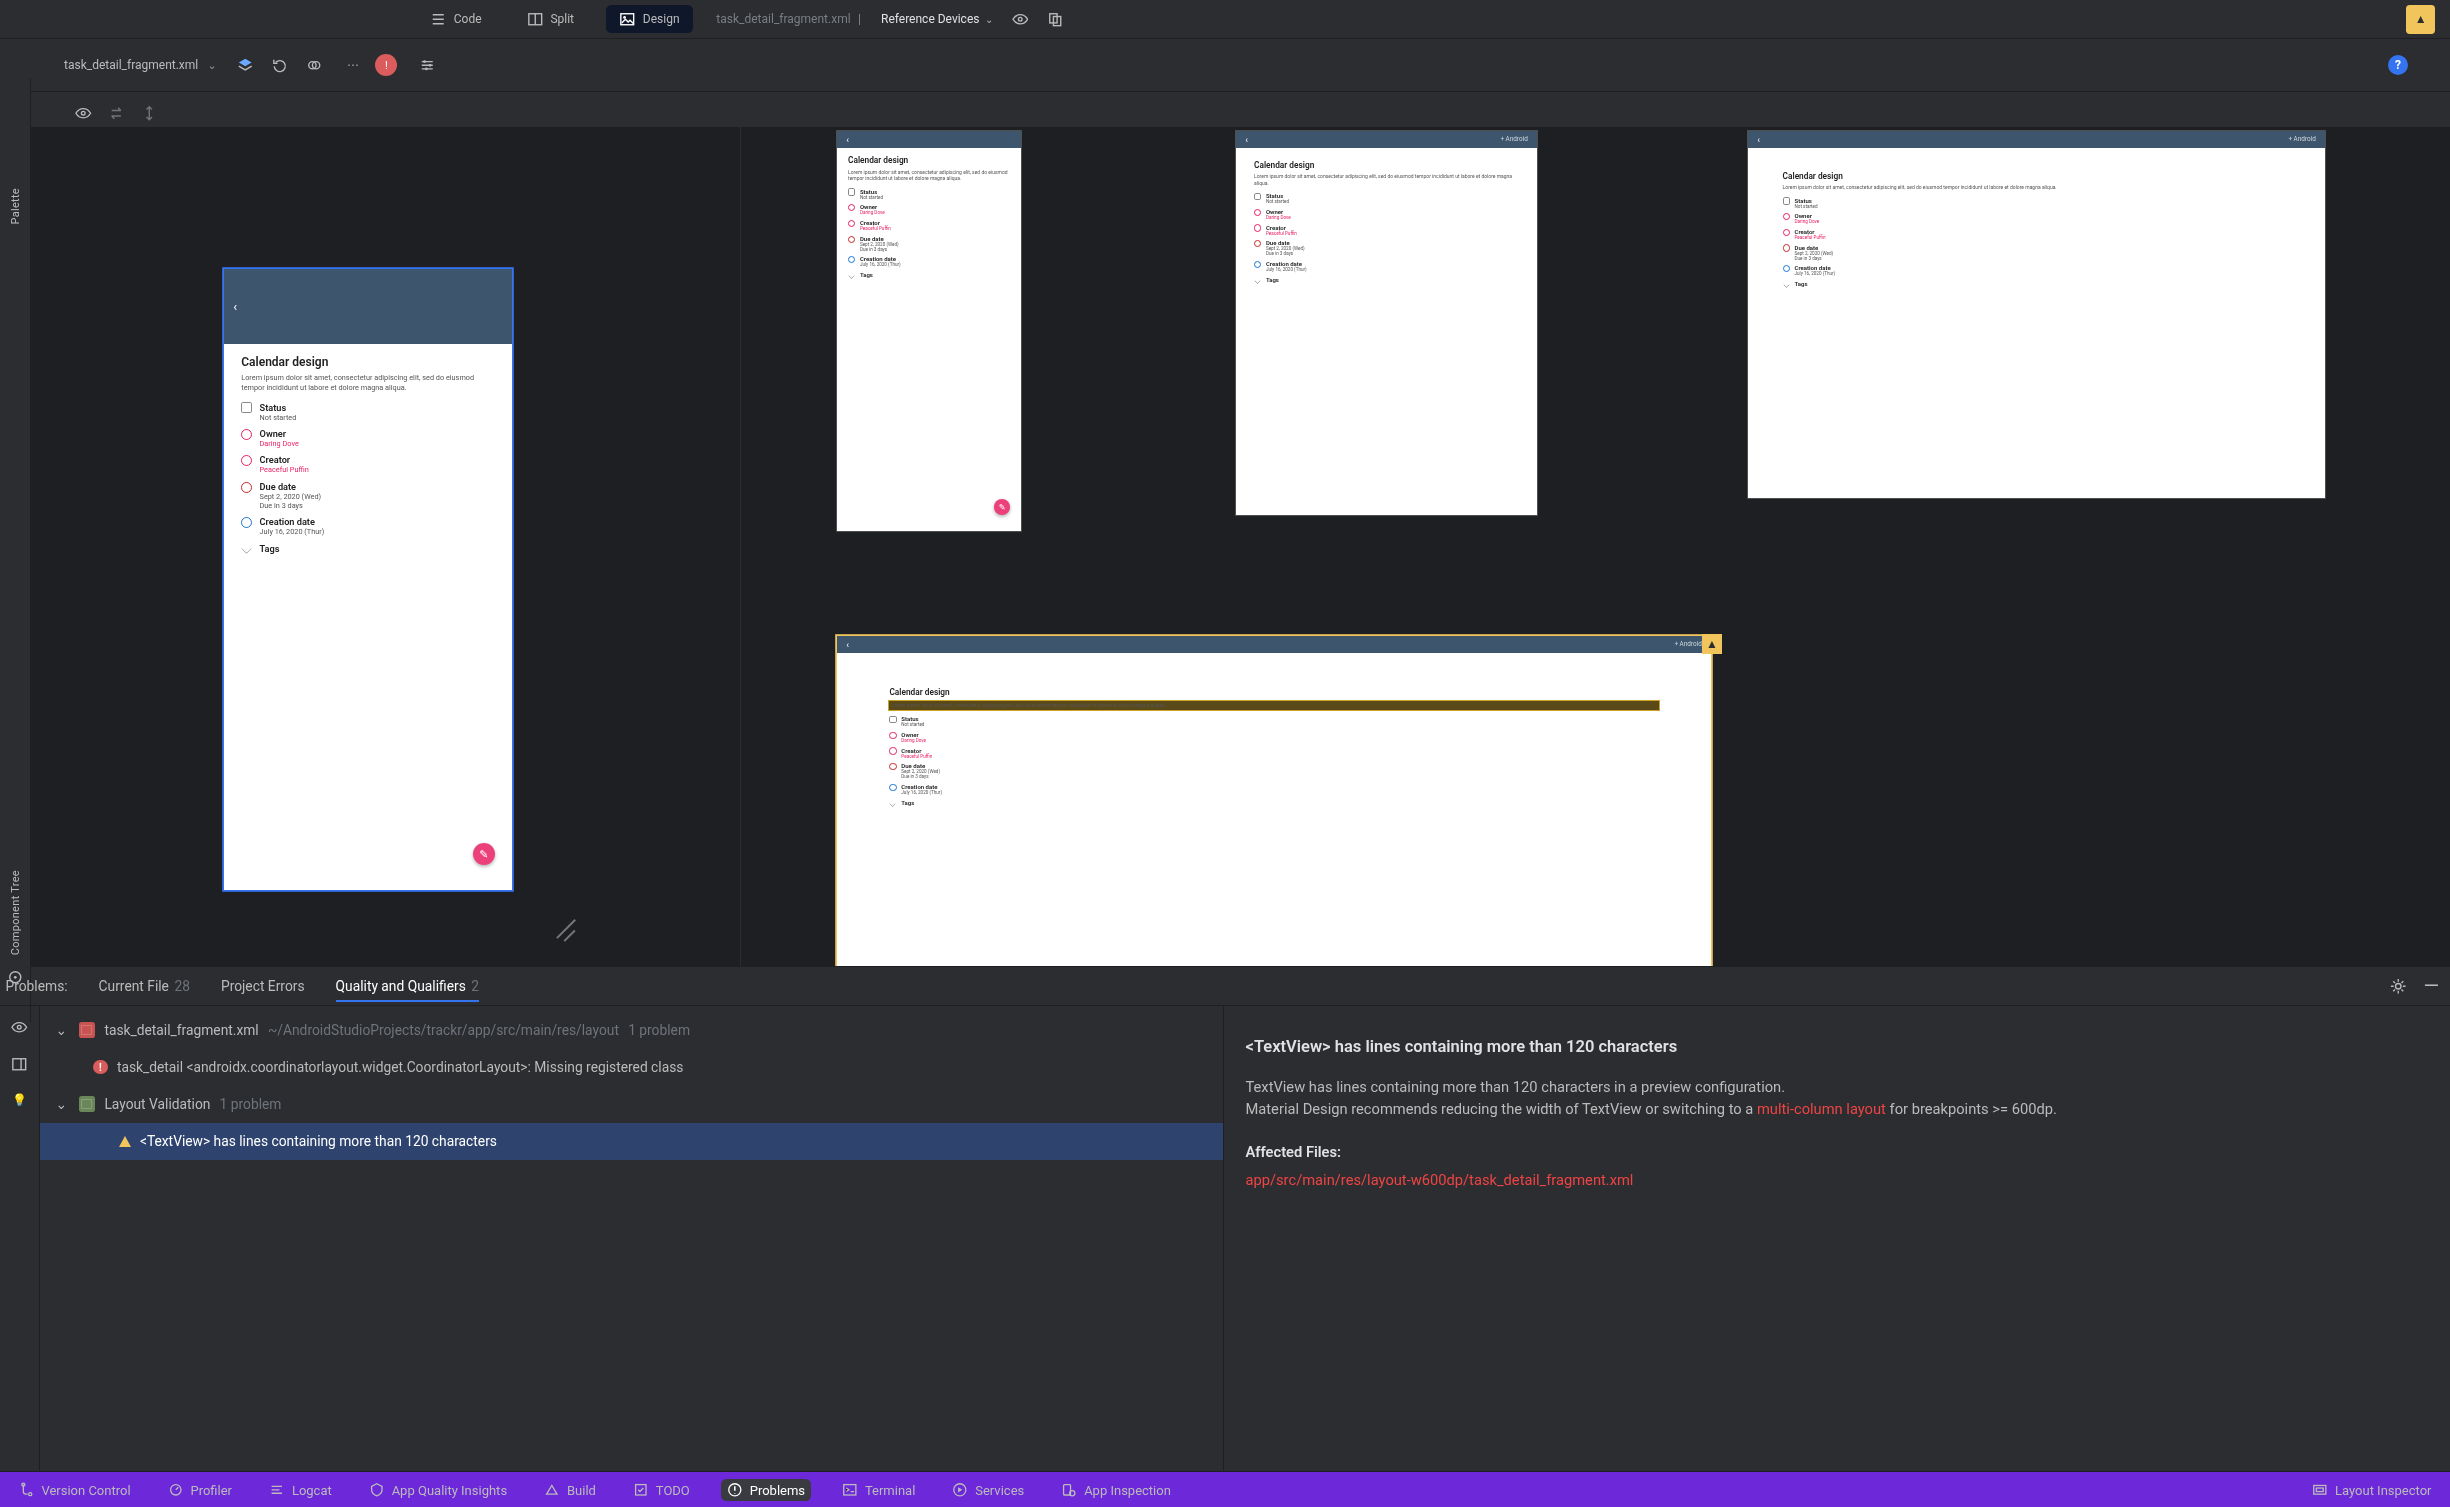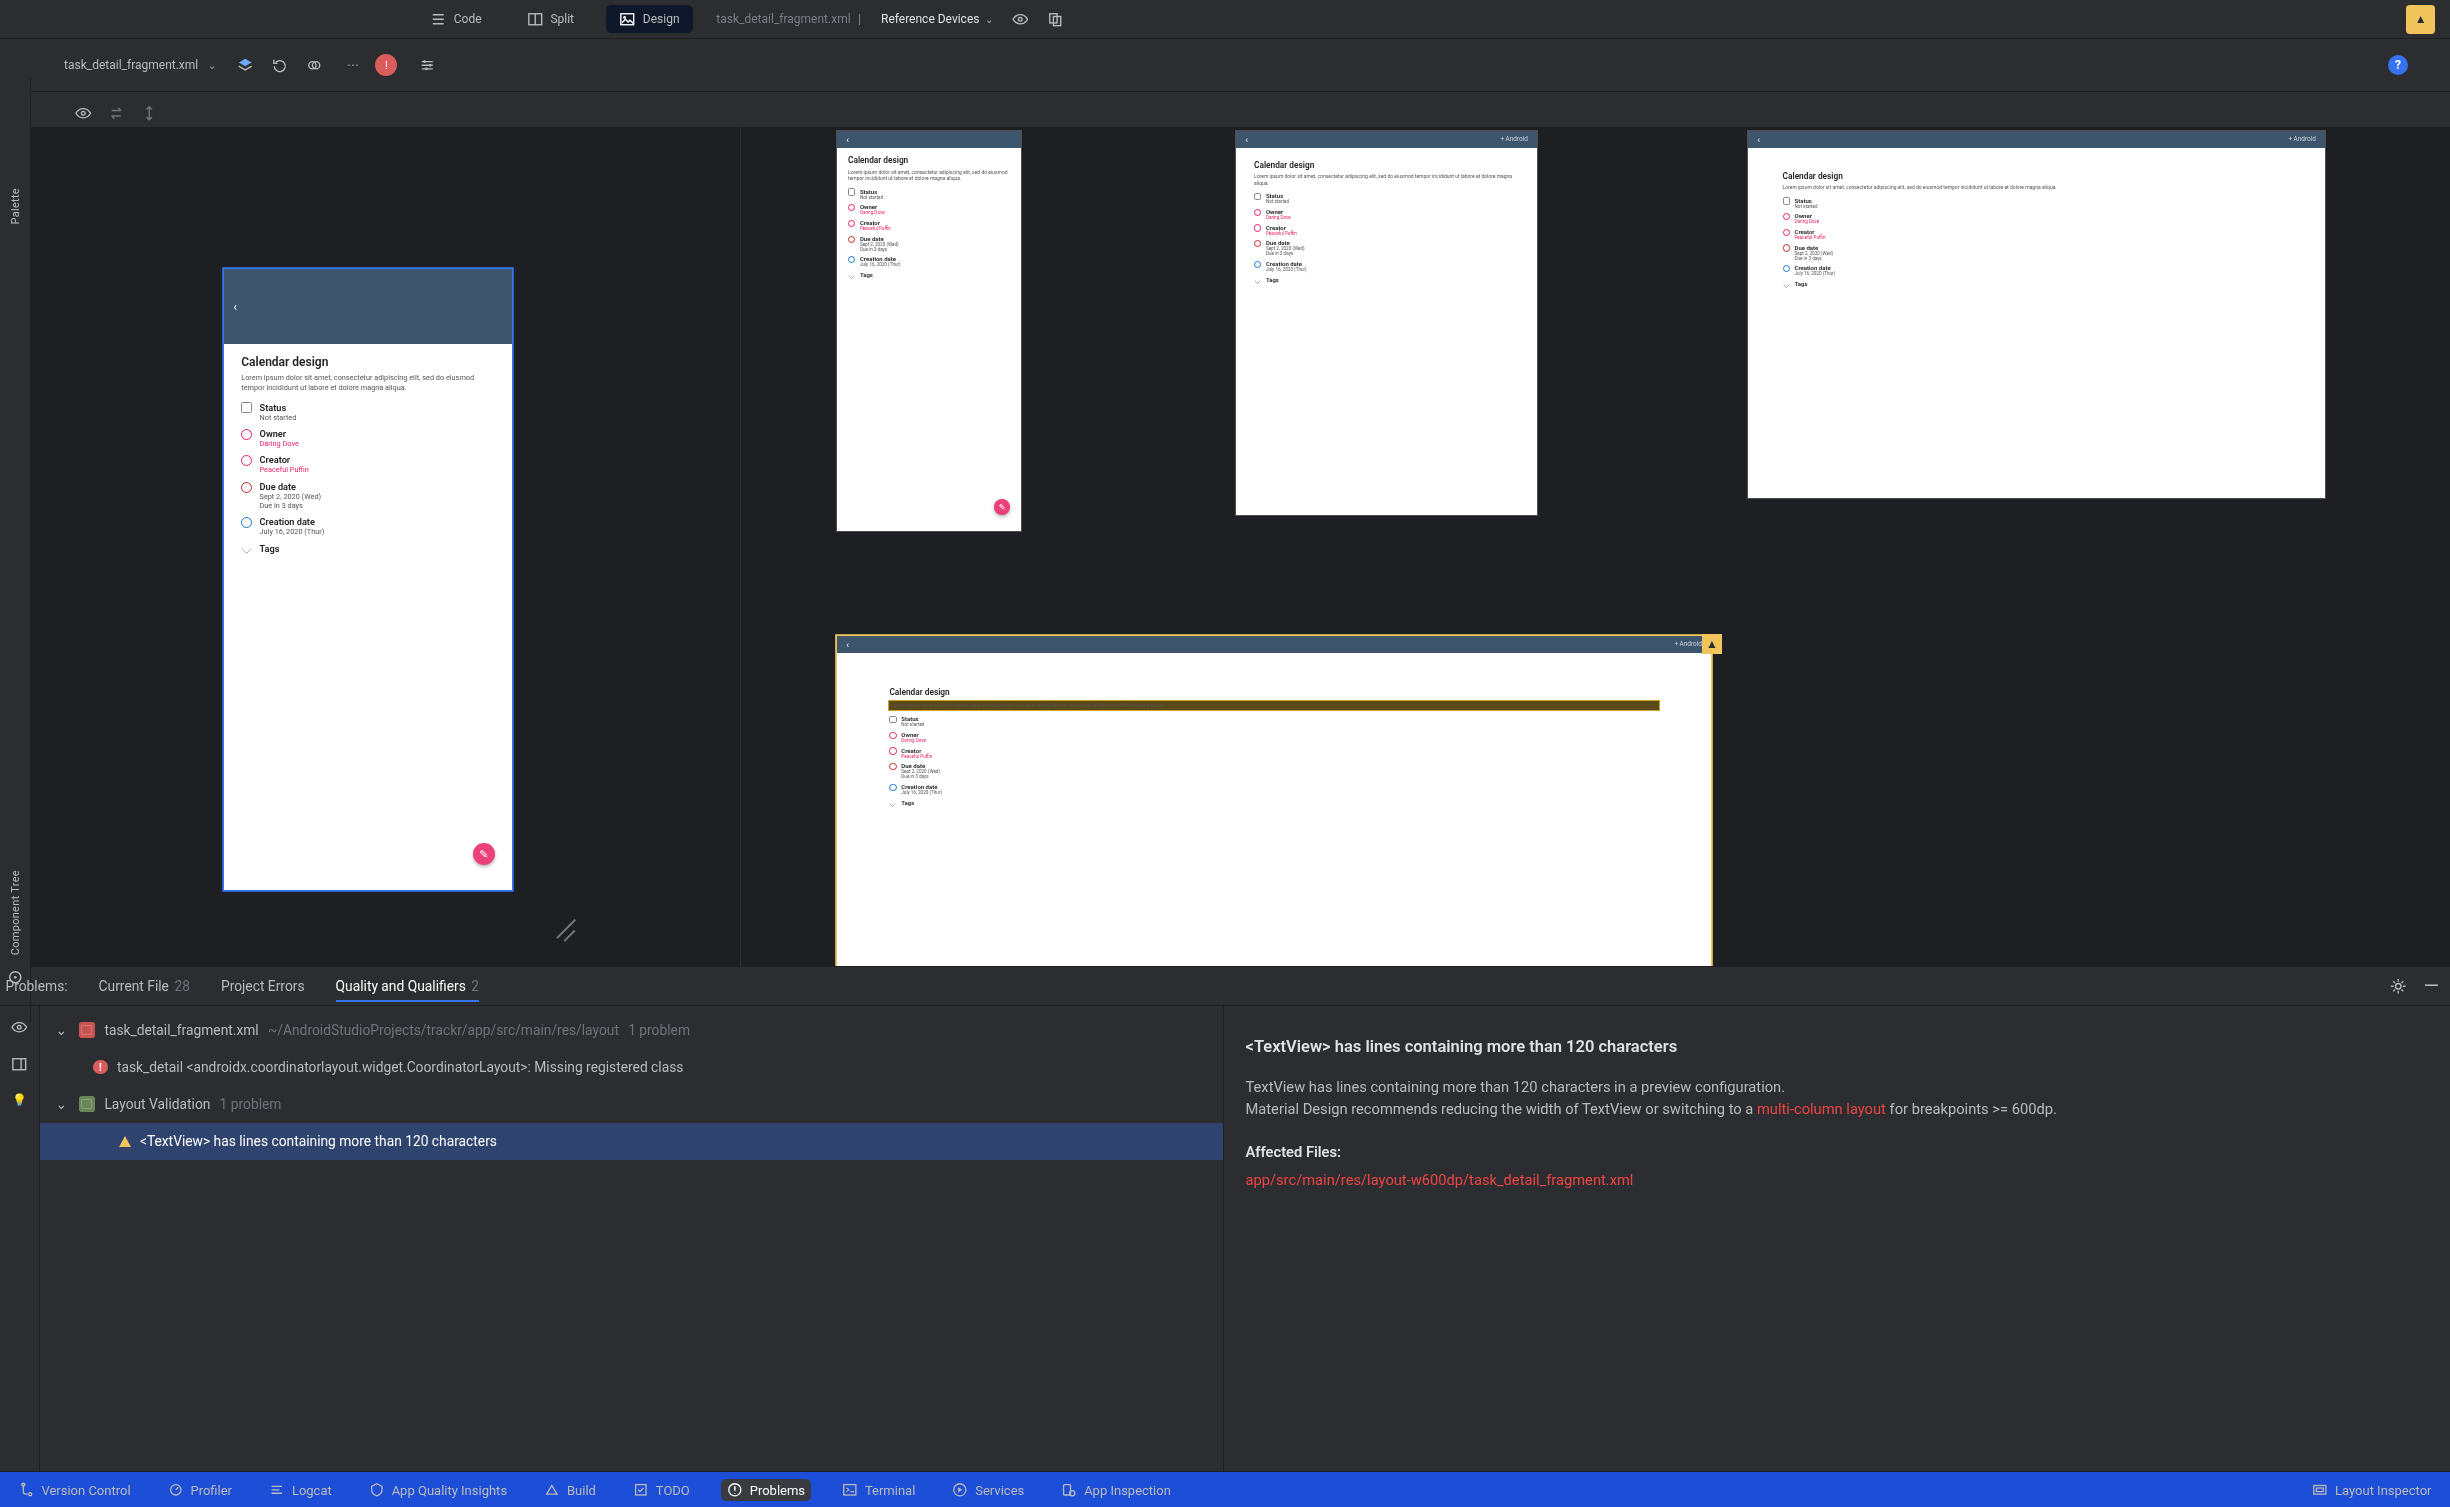--- a/index.html
+++ b/index.html
@@ -96,21 +96,21 @@
 .ptree .line .muted{color:#6f737a;}
 .ptree .line.indent1{padding-left:53px;}
 .ptree .line.indent2{padding-left:53px;}
 .ptree .line.sel{background:#2e436e;color:#fff;}
 .pdetail{flex:1;padding:27.5px 22px;font-size:14.7px;line-height:1.55;}
 .pdetail h3{font-size:16.5px;font-weight:600;color:#dfe1e5;margin-bottom:16.5px;}
 .pdetail .aff{font-weight:600;color:#dfe1e5;margin-top:20px;margin-bottom:5.5px;}
 .pdetail a{color:#ef4444;text-decoration:none;}
 
 
-.bottom{height:37px;background:#1d4ed8;border-top:0.9px solid #1e1f22;display:flex;align-items:center;padding:0 13px;gap:26px;font-size:13px;}
+.bottom{height:37px;background:#6d28d9;border-top:0.9px solid #1e1f22;display:flex;align-items:center;padding:0 13px;gap:26px;font-size:13px;}
 .bottom .it{display:flex;align-items:center;gap:7.3px;cursor:pointer;padding:3.7px 5.5px;border-radius:5.5px;}
 .bottom .it.active{background:#393b40;color:#fff;}
 .bottom .spacer{flex:1;}
 .bottom svg{width:15.6px;height:15.6px;}
 
 
 .ico{display:inline-flex;width:16.5px;height:16.5px;align-items:center;justify-content:center;}
 .ico svg{width:100%;height:100%;}
 .file-ico{width:16.5px;height:16.5px;background:#c75450;border-radius:2.8px;position:relative;flex-shrink:0;}
 .file-ico::after{content:"";position:absolute;inset:2.8px;border:0.9px solid #fff3;border-radius:0.9px;}

